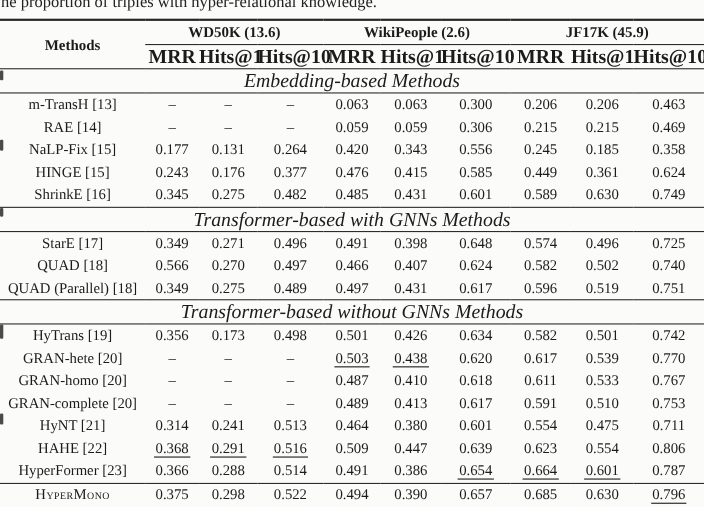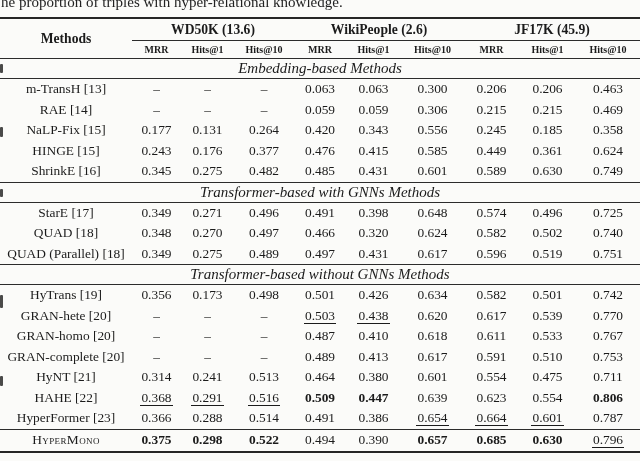--- a/index.html
+++ b/index.html
@@ -19,29 +19,29 @@
     border-top:2.6px solid #262626;
     border-bottom:2.8px solid #262626;
     font-size:13.4px;
   }
   .tbl th,.tbl td{
     padding:0;margin:0;text-align:center;vertical-align:middle;
     white-space:nowrap;overflow:visible;font-weight:normal;
   }
   tr.h1 th{font-weight:bold;height:21px;font-size:13.6px;}
   tr.h1 th.grp{border-bottom:1.4px solid #2c2c2c;}
-  tr.h2 th{font-weight:bold;height:17px;font-size:10px;border-bottom:1.9px solid #2c2c2c;}
+  tr.h2 th{font-weight:bold;height:17px;font-size:18px;border-bottom:1.9px solid #2c2c2c;}
   th.methods-h{font-weight:bold;margin-left:44px;}
   tr.sec td{
-    font-style:italic;height:19px;font-size:15px;
+    font-style:italic;height:19px;font-size:18px;
     border-top:1.2px solid #2c2c2c;border-bottom:1.2px solid #2c2c2c;
   }
   tr.data td{height:20.5px;}
   tr.final td{height:21px;border-top:1.4px solid #2c2c2c;}
-  .b{font-weight:bold;margin-top:47px;}
+  .b{font-weight:normal;margin-top:47px;}
   .u{
     display:inline-block;line-height:1.04;
     border-bottom:1.2px solid #1b1b1b;padding:0 1px;
   }
   .sc{font-variant:small-caps;letter-spacing:0.4px;}
   .mark{position:absolute;left:0;width:3px;background:#2a2a2a;border-radius:1px;opacity:.85;}
 </style>
 </head>
 <body>
 
@@ -155,25 +155,25 @@
           <td><span>0.496</span></td>
           <td><span>0.491</span></td>
           <td><span>0.398</span></td>
           <td><span>0.648</span></td>
           <td><span>0.574</span></td>
           <td><span>0.496</span></td>
           <td><span>0.725</span></td>
         </tr>
         <tr class="data">
           <td>QUAD [18]</td>
-          <td><span>0.348</span></td>
+          <td><span>0.566</span></td>
           <td><span>0.270</span></td>
           <td><span>0.497</span></td>
           <td><span>0.466</span></td>
-          <td><span>0.320</span></td>
+          <td><span>0.407</span></td>
           <td><span>0.624</span></td>
           <td><span>0.582</span></td>
           <td><span>0.502</span></td>
           <td><span>0.740</span></td>
         </tr>
         <tr class="data">
           <td>QUAD (Parallel) [18]</td>
           <td><span>0.349</span></td>
           <td><span>0.275</span></td>
           <td><span>0.489</span></td>

